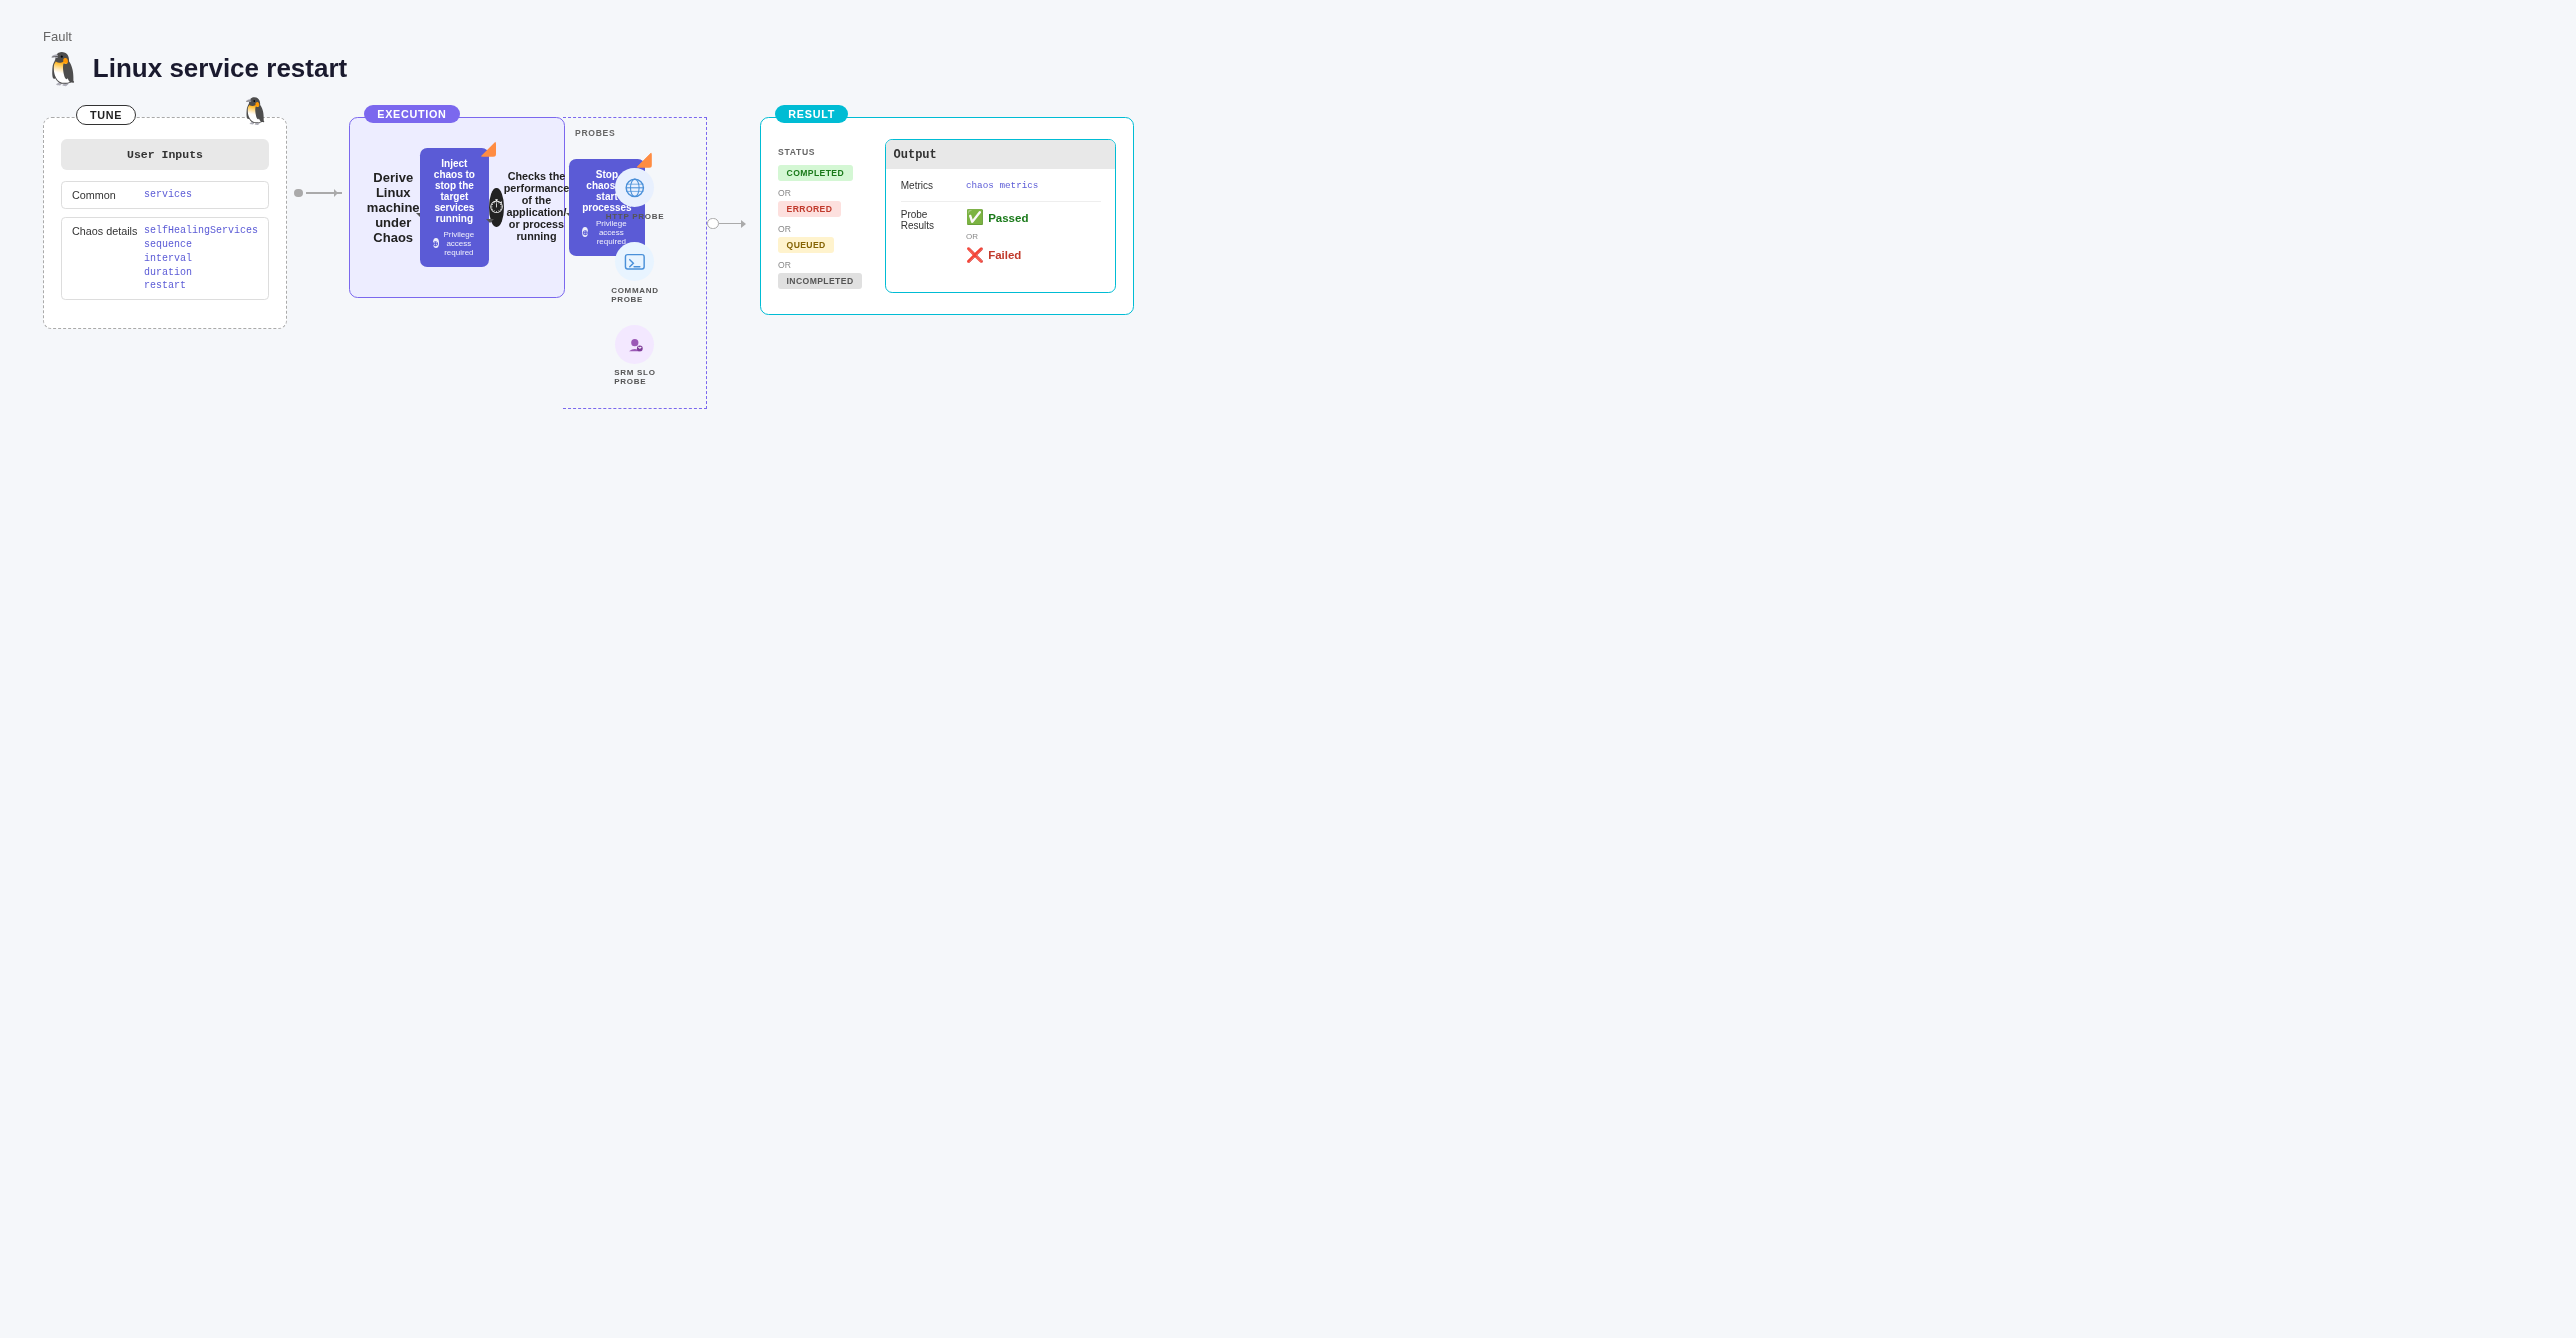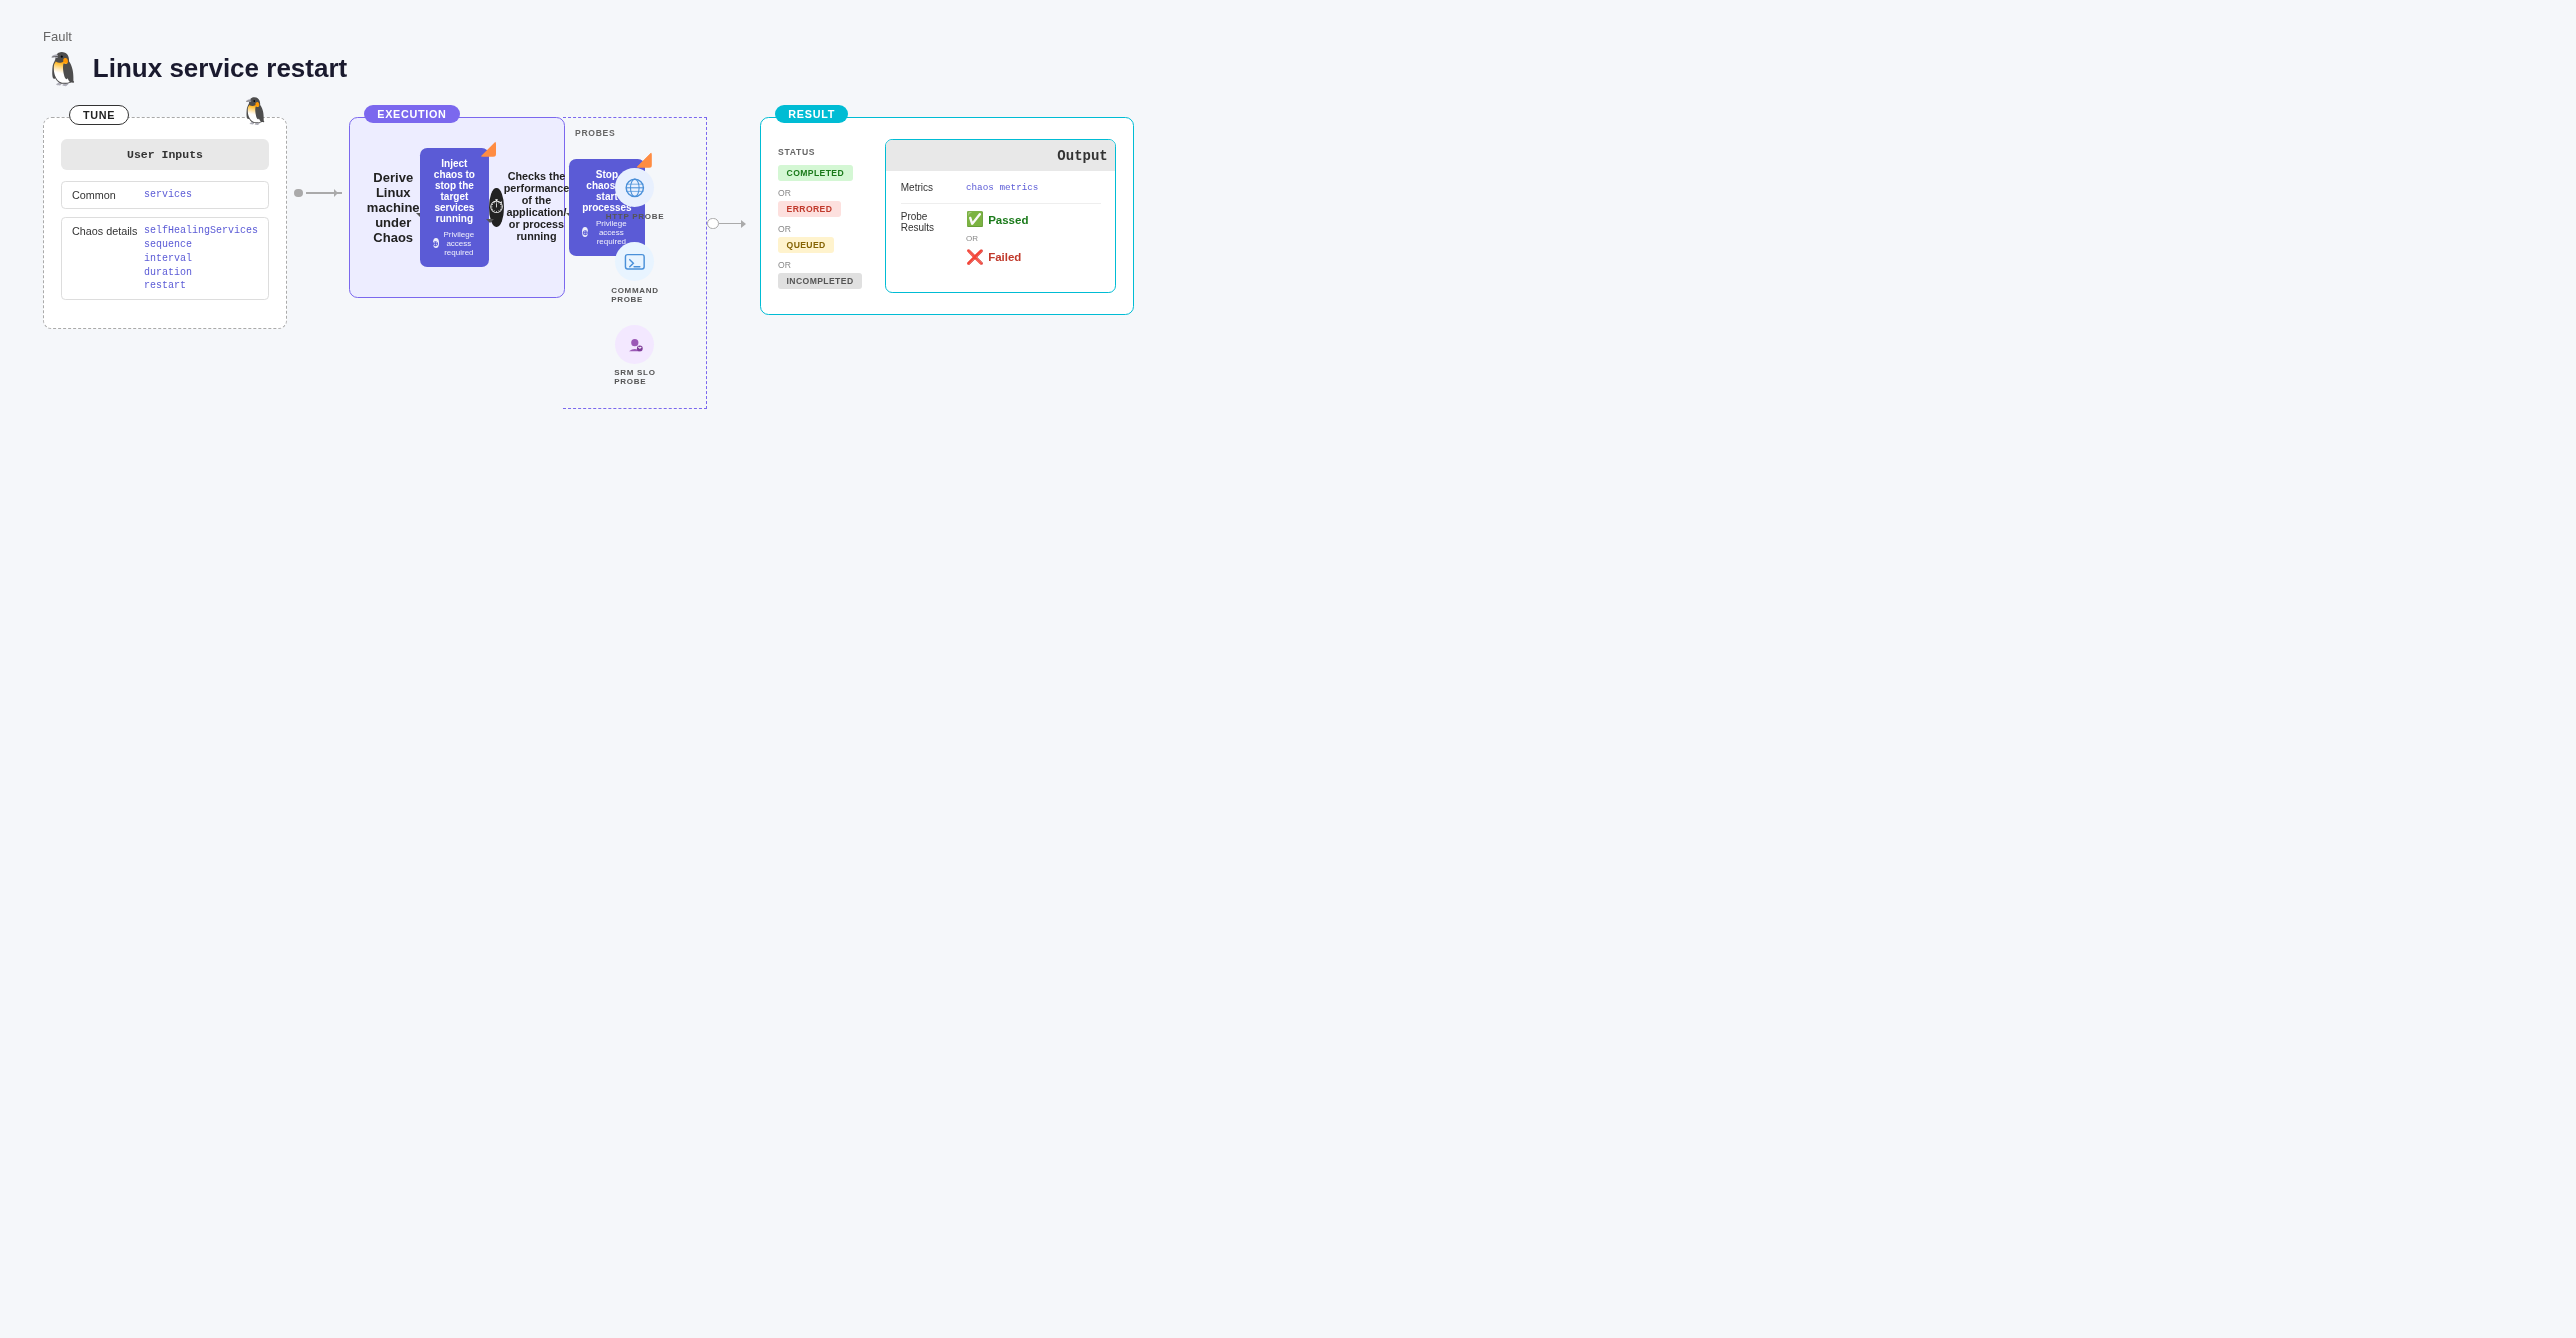--- a/index.html
+++ b/index.html
@@ -28,21 +28,21 @@
       border: 1.4px dashed #aaa;
       border-radius: 8.6px;
       padding: 21.6px 17px 21.6px 17px;
       background: #fff;
       min-width: 244px;
       width: 244px;
     }
     .section-badge {
       position: absolute;
       top: -13px;
-      left: 25px;
+      left: 32px;
       background: #fff;
       border: 1.4px solid #333;
       border-radius: 14.4px;
       padding: 2.9px 13px;
       font-size: 10.8px;
       font-weight: 700;
       letter-spacing: 0.7px;
       color: #222;
     }
     .tune-icon {
@@ -368,24 +368,24 @@
     }
 
     .output-column {
       flex: 1;
       border: 1.4px solid #00bcd4;
       border-radius: 7.2px;
       overflow: hidden;
     }
     .output-header {
       background: #e8e8e8;
-      text-align: right;
+      text-align: left;
       padding: 7.2px;
       font-family: 'Courier New', monospace;
-      font-size: 14px;
+      font-size: 12px;
       font-weight: 600;
       color: #333;
     }
     .output-body {
       padding: 11.5px 14.4px;
     }
     .output-row {
       display: flex;
       align-items: flex-start;
       gap: 7.2px;

